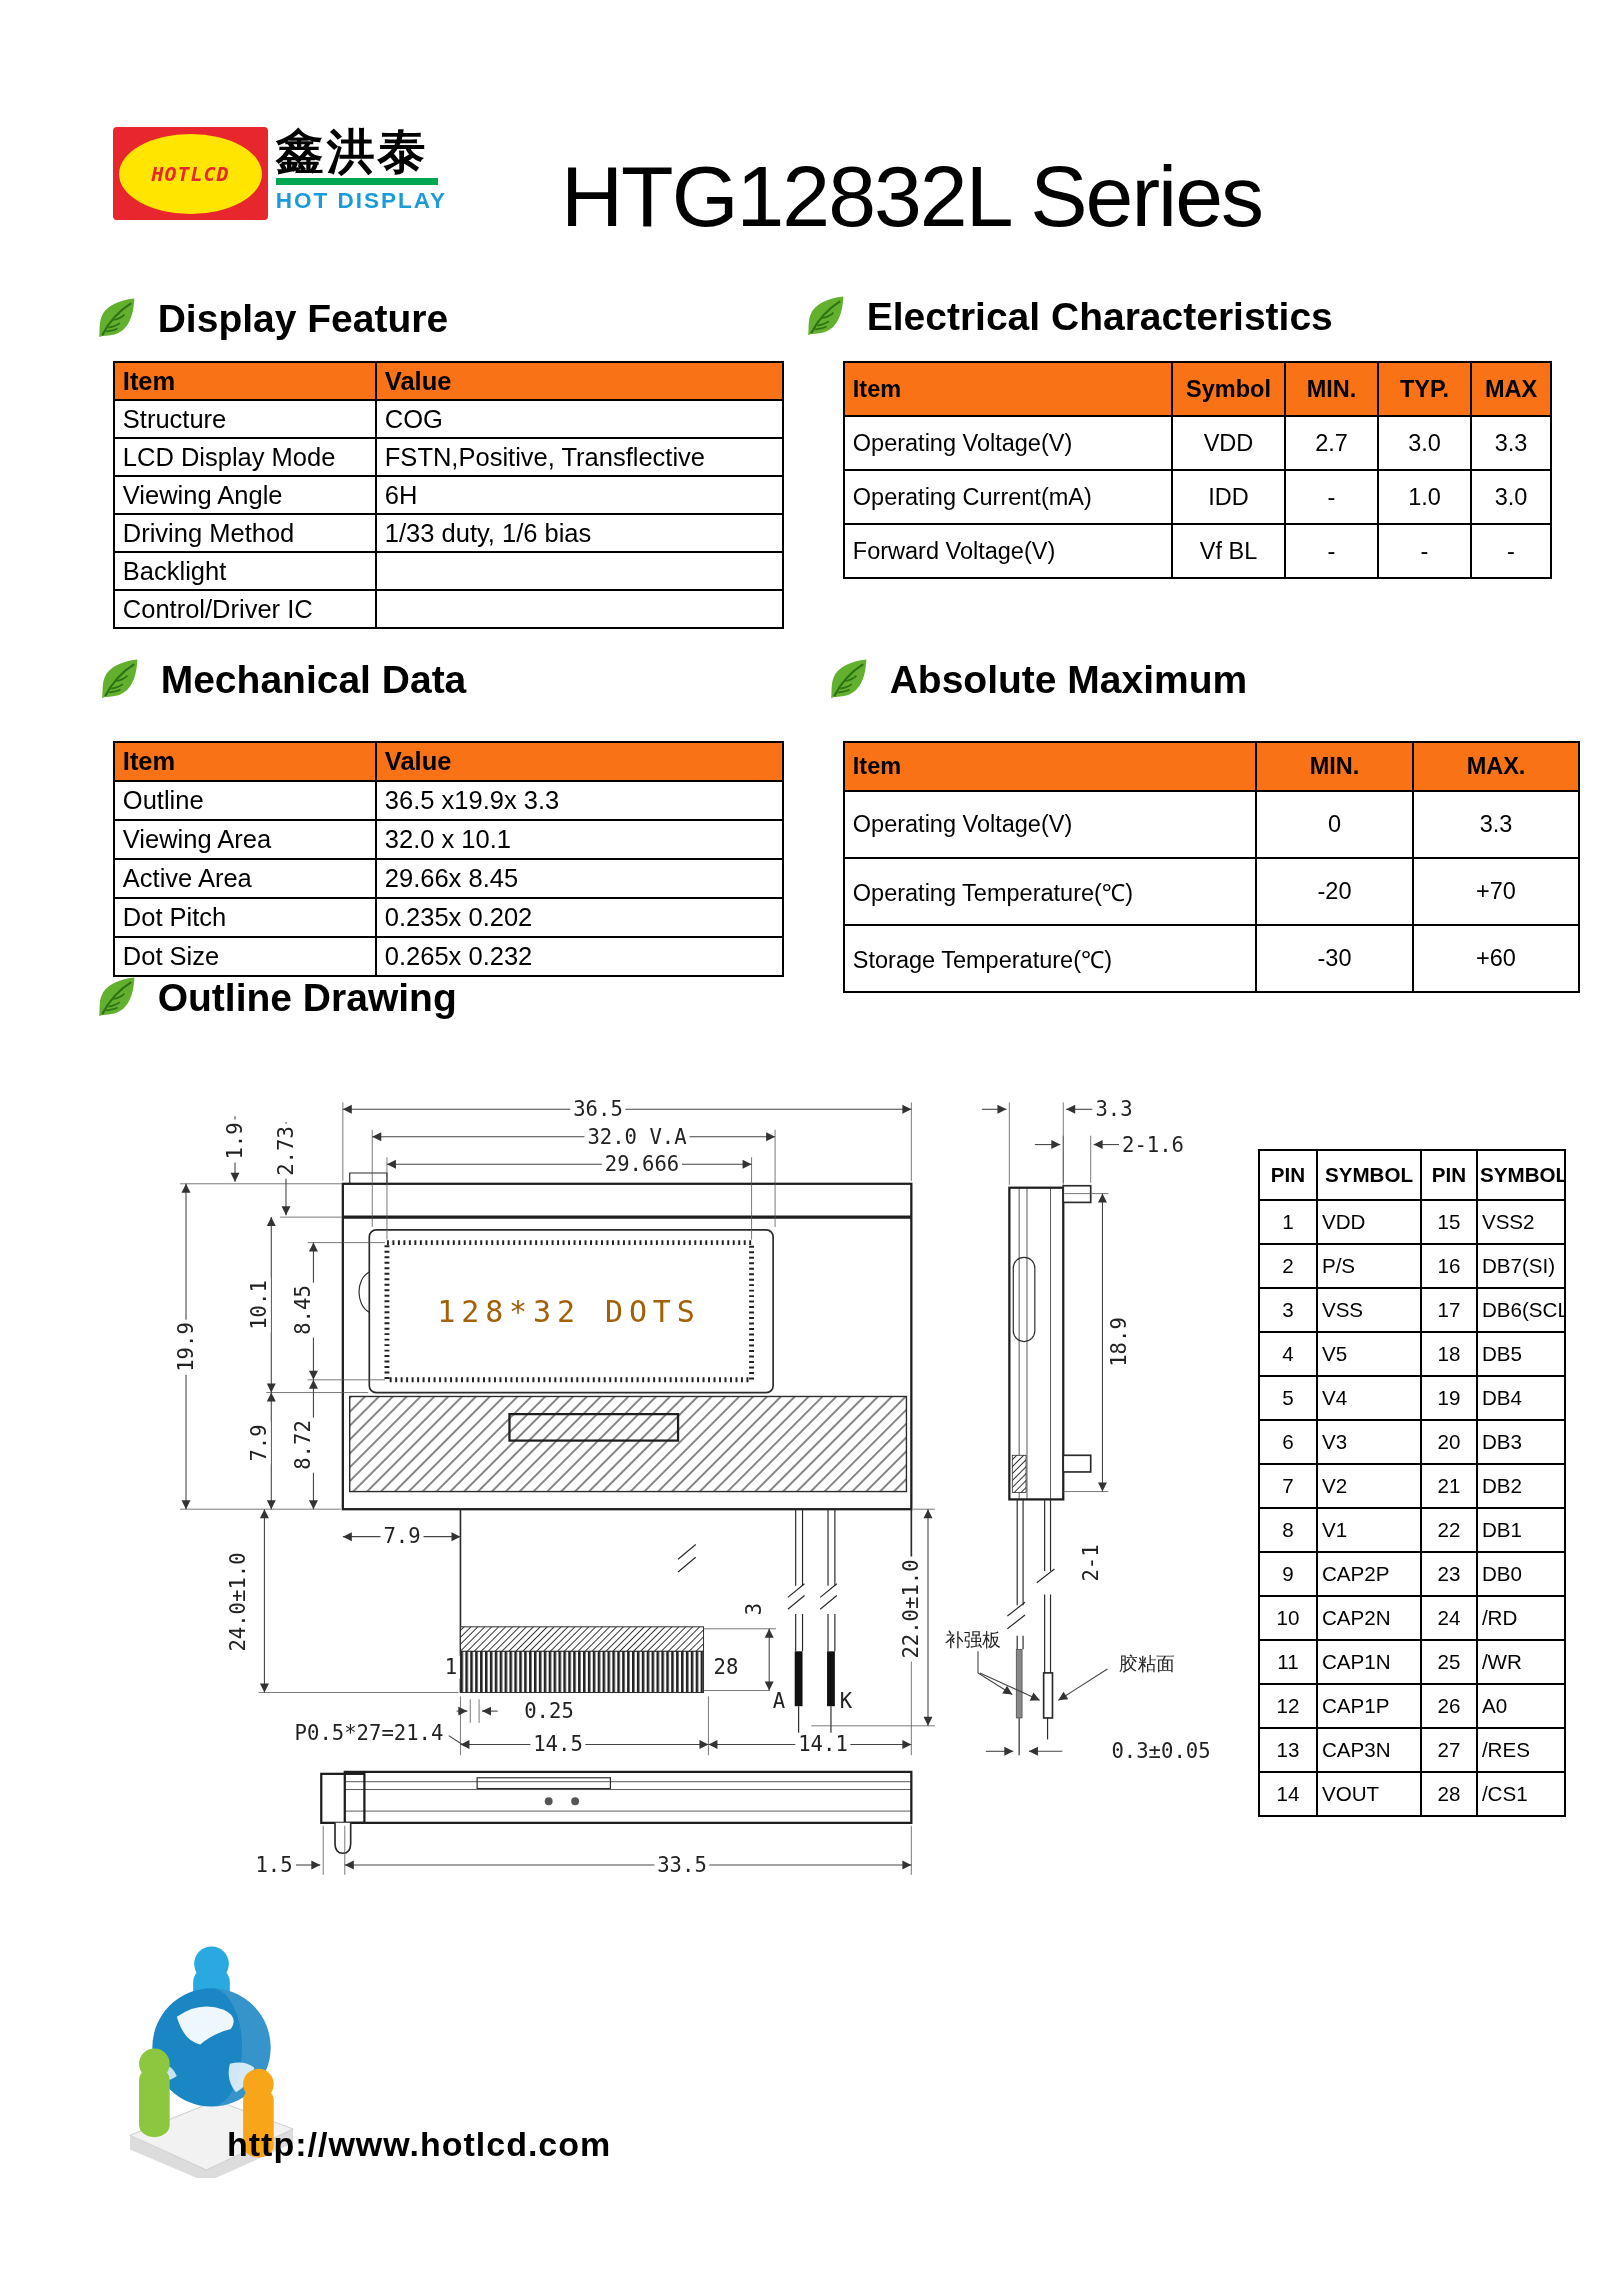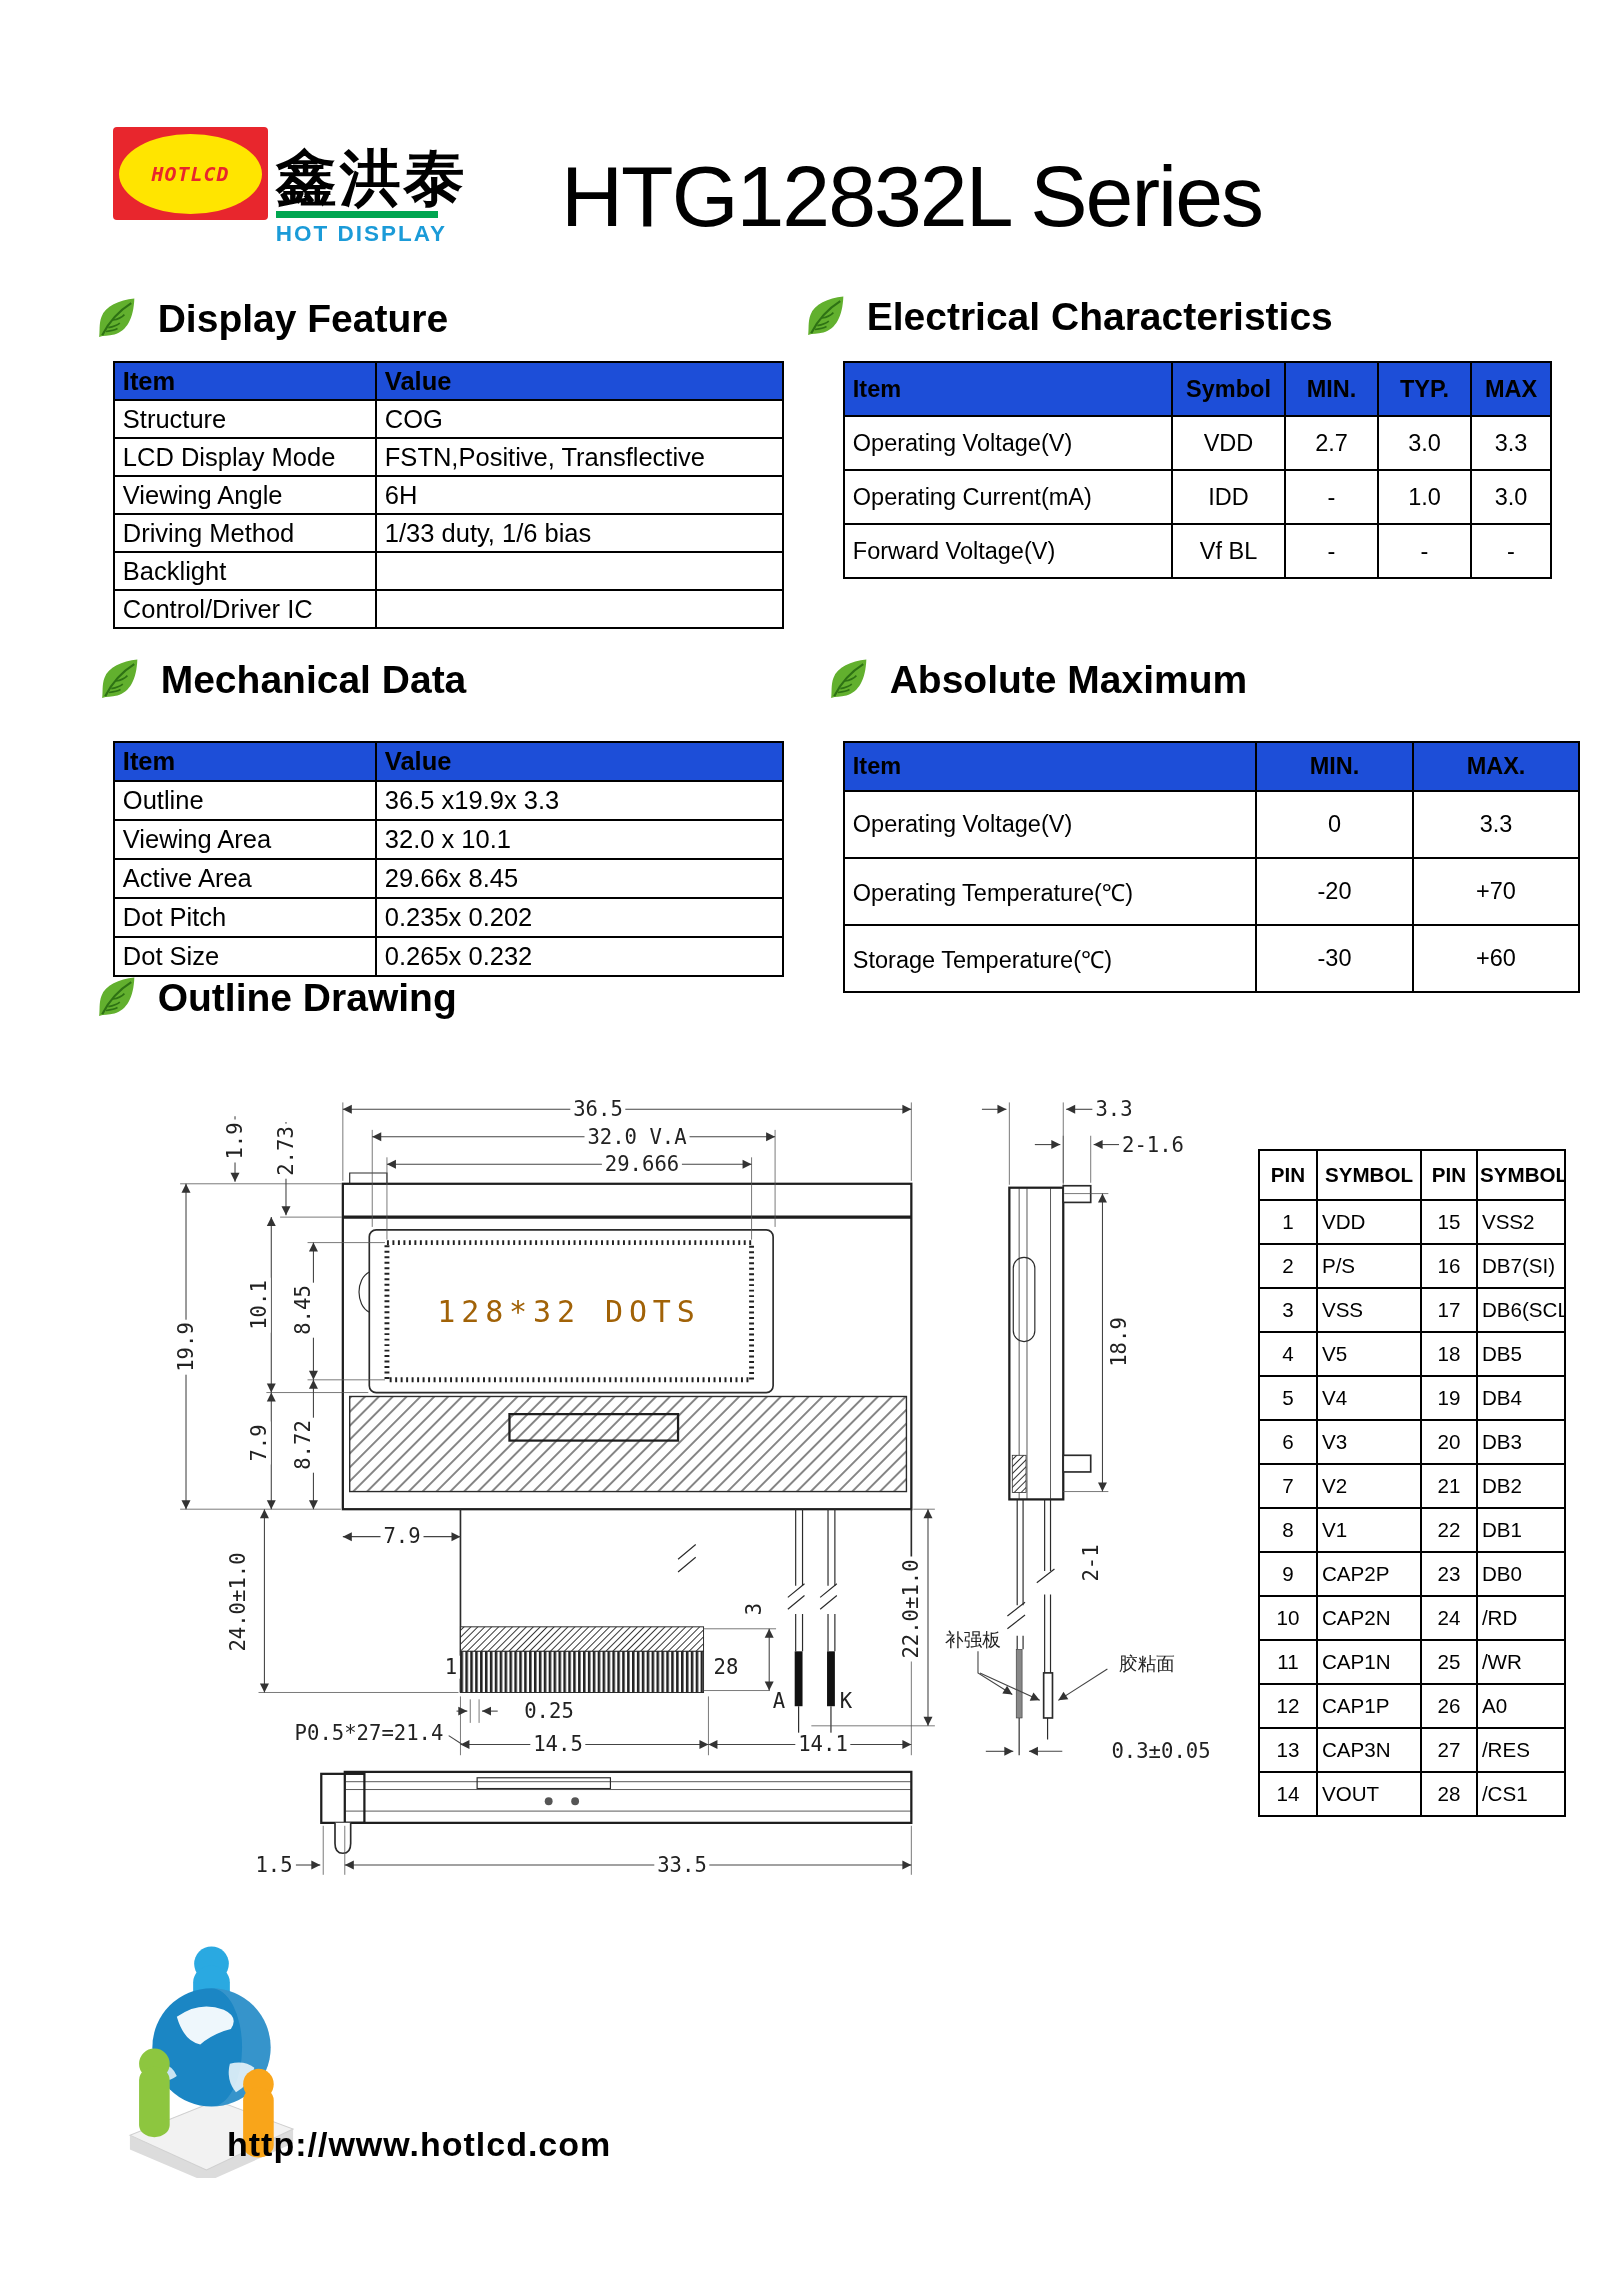--- a/index.html
+++ b/index.html
@@ -8,32 +8,32 @@
   .abs{position:absolute;}
   
   .logo{left:113px;top:127px;display:flex;align-items:flex-start;}
   .logo-badge{width:155px;height:93px;background:#e8262d;border-radius:3.9px;
               display:flex;align-items:center;justify-content:center;}
   .logo-ellipse{width:143px;height:80px;background:#ffe500;border-radius:50%;
                 display:flex;align-items:center;justify-content:center;}
   .logo-badge span{font-family:"DejaVu Sans Mono",monospace;font-style:italic;
                    font-weight:800;font-size:20px;color:#e8262d;letter-spacing:1px;}
   .logo-right{margin-left:7.8px;width:162px;}
-  .logo-cn{font-size:61px;font-weight:900;letter-spacing:2.9px;line-height:1.05;white-space:nowrap;margin-top:19px;}
+  .logo-cn{font-size:48px;font-weight:900;letter-spacing:2.9px;line-height:1.05;white-space:nowrap;}
   .logo-bar{height:6.9px;background:#00a650;margin:1px 0 2.9px 0;}
   .logo-en{color:#1b9bd8;font-size:22.5px;font-weight:700;letter-spacing:2px;white-space:nowrap;}
   .page-title{left:561px;top:147px;font-size:86px;letter-spacing:-2px;white-space:nowrap;}
   
   .sec{display:flex;align-items:center;gap:15.7px;}
   .sec-txt{font-size:39px;font-weight:700;white-space:nowrap;}
   .leaf{width:49px;height:49px;display:inline-block;}
   
   table{border-collapse:collapse;table-layout:fixed;background:#fff;}
   th,td{border:2px solid #000;box-sizing:border-box;overflow:hidden;white-space:nowrap;}
-  thead th{background:#1d4ed8;font-weight:700;text-align:left;padding:2px 7.8px;}
+  thead th{background:#f97316;font-weight:700;text-align:left;padding:2px 7.8px;}
   td{padding:2px 7.8px;}
   #tbl-df,#tbl-md{width:671px;font-size:25.5px;}
   #tbl-df th,#tbl-df td{height:38px;}
   #tbl-md th,#tbl-md td{height:39px;}
   #tbl-ec{width:709px;font-size:23.5px;}
   #tbl-ec th{height:54px;}
   #tbl-ec td{height:54px;}
   #tbl-ec td:nth-child(n+2),#tbl-ec th:nth-child(n+2){text-align:center;padding:2px 2px;}
   #tbl-am{width:737px;font-size:23.5px;}
   #tbl-am th{height:49px;}

